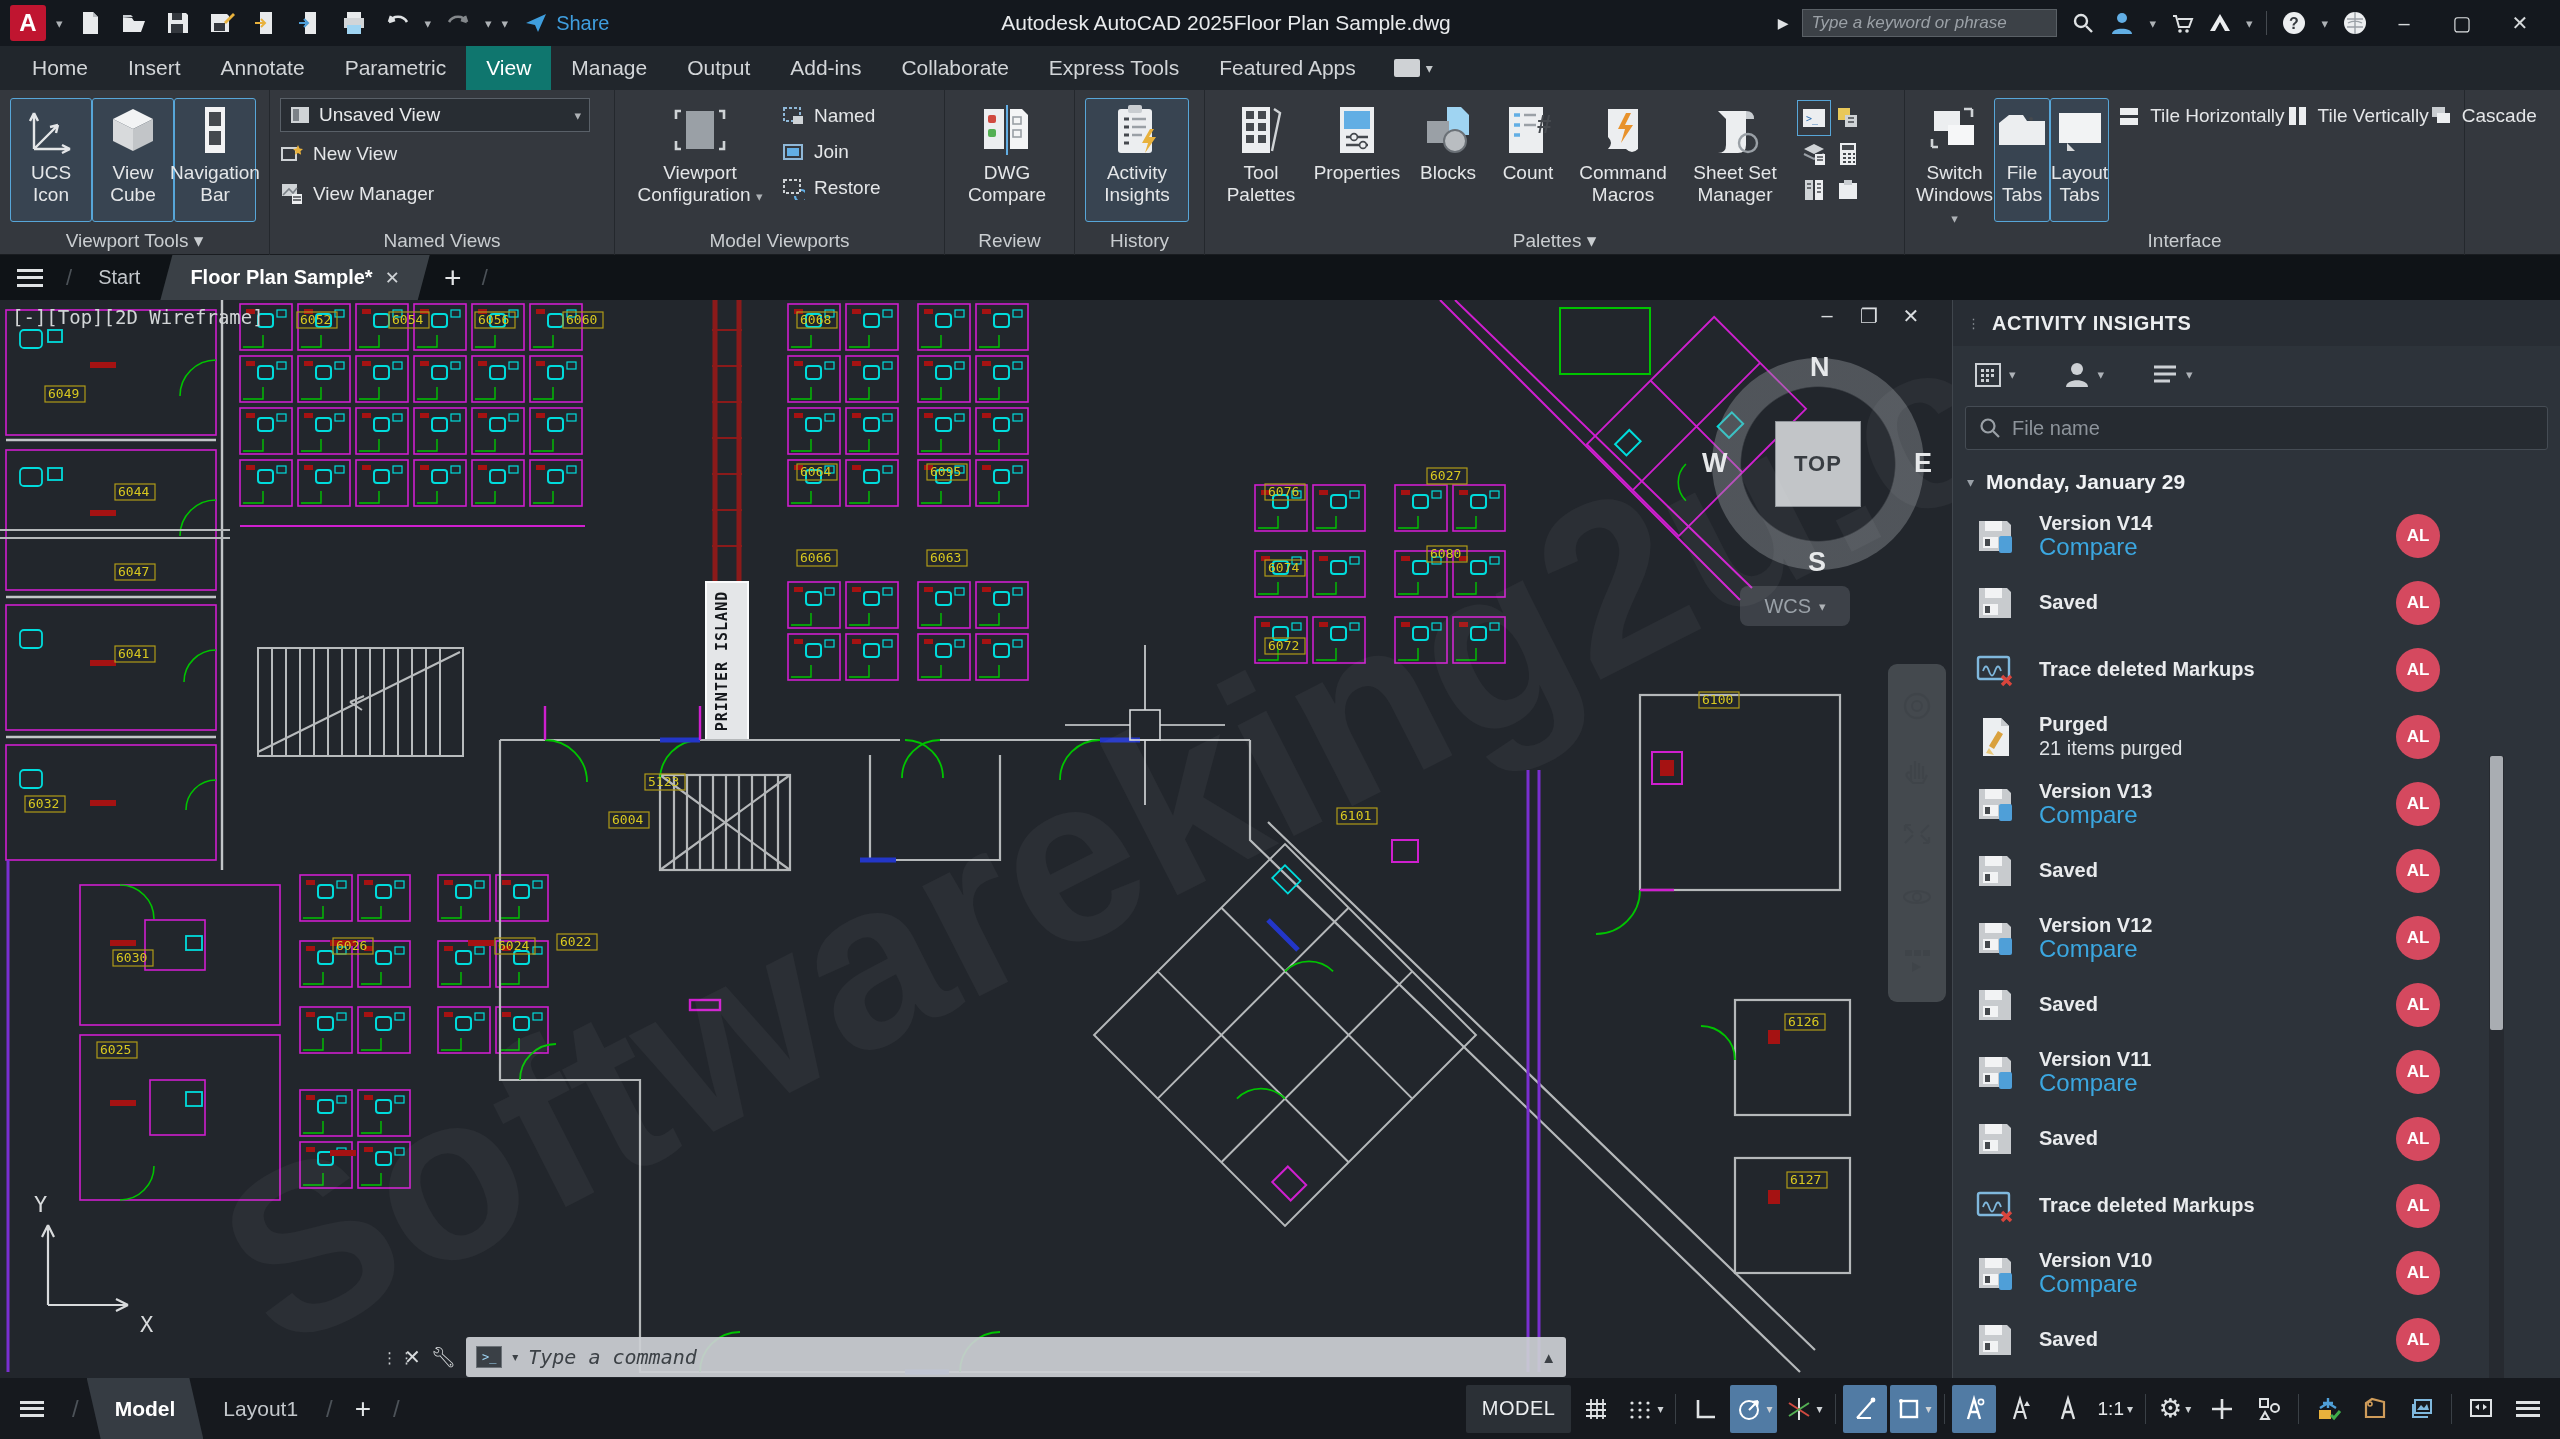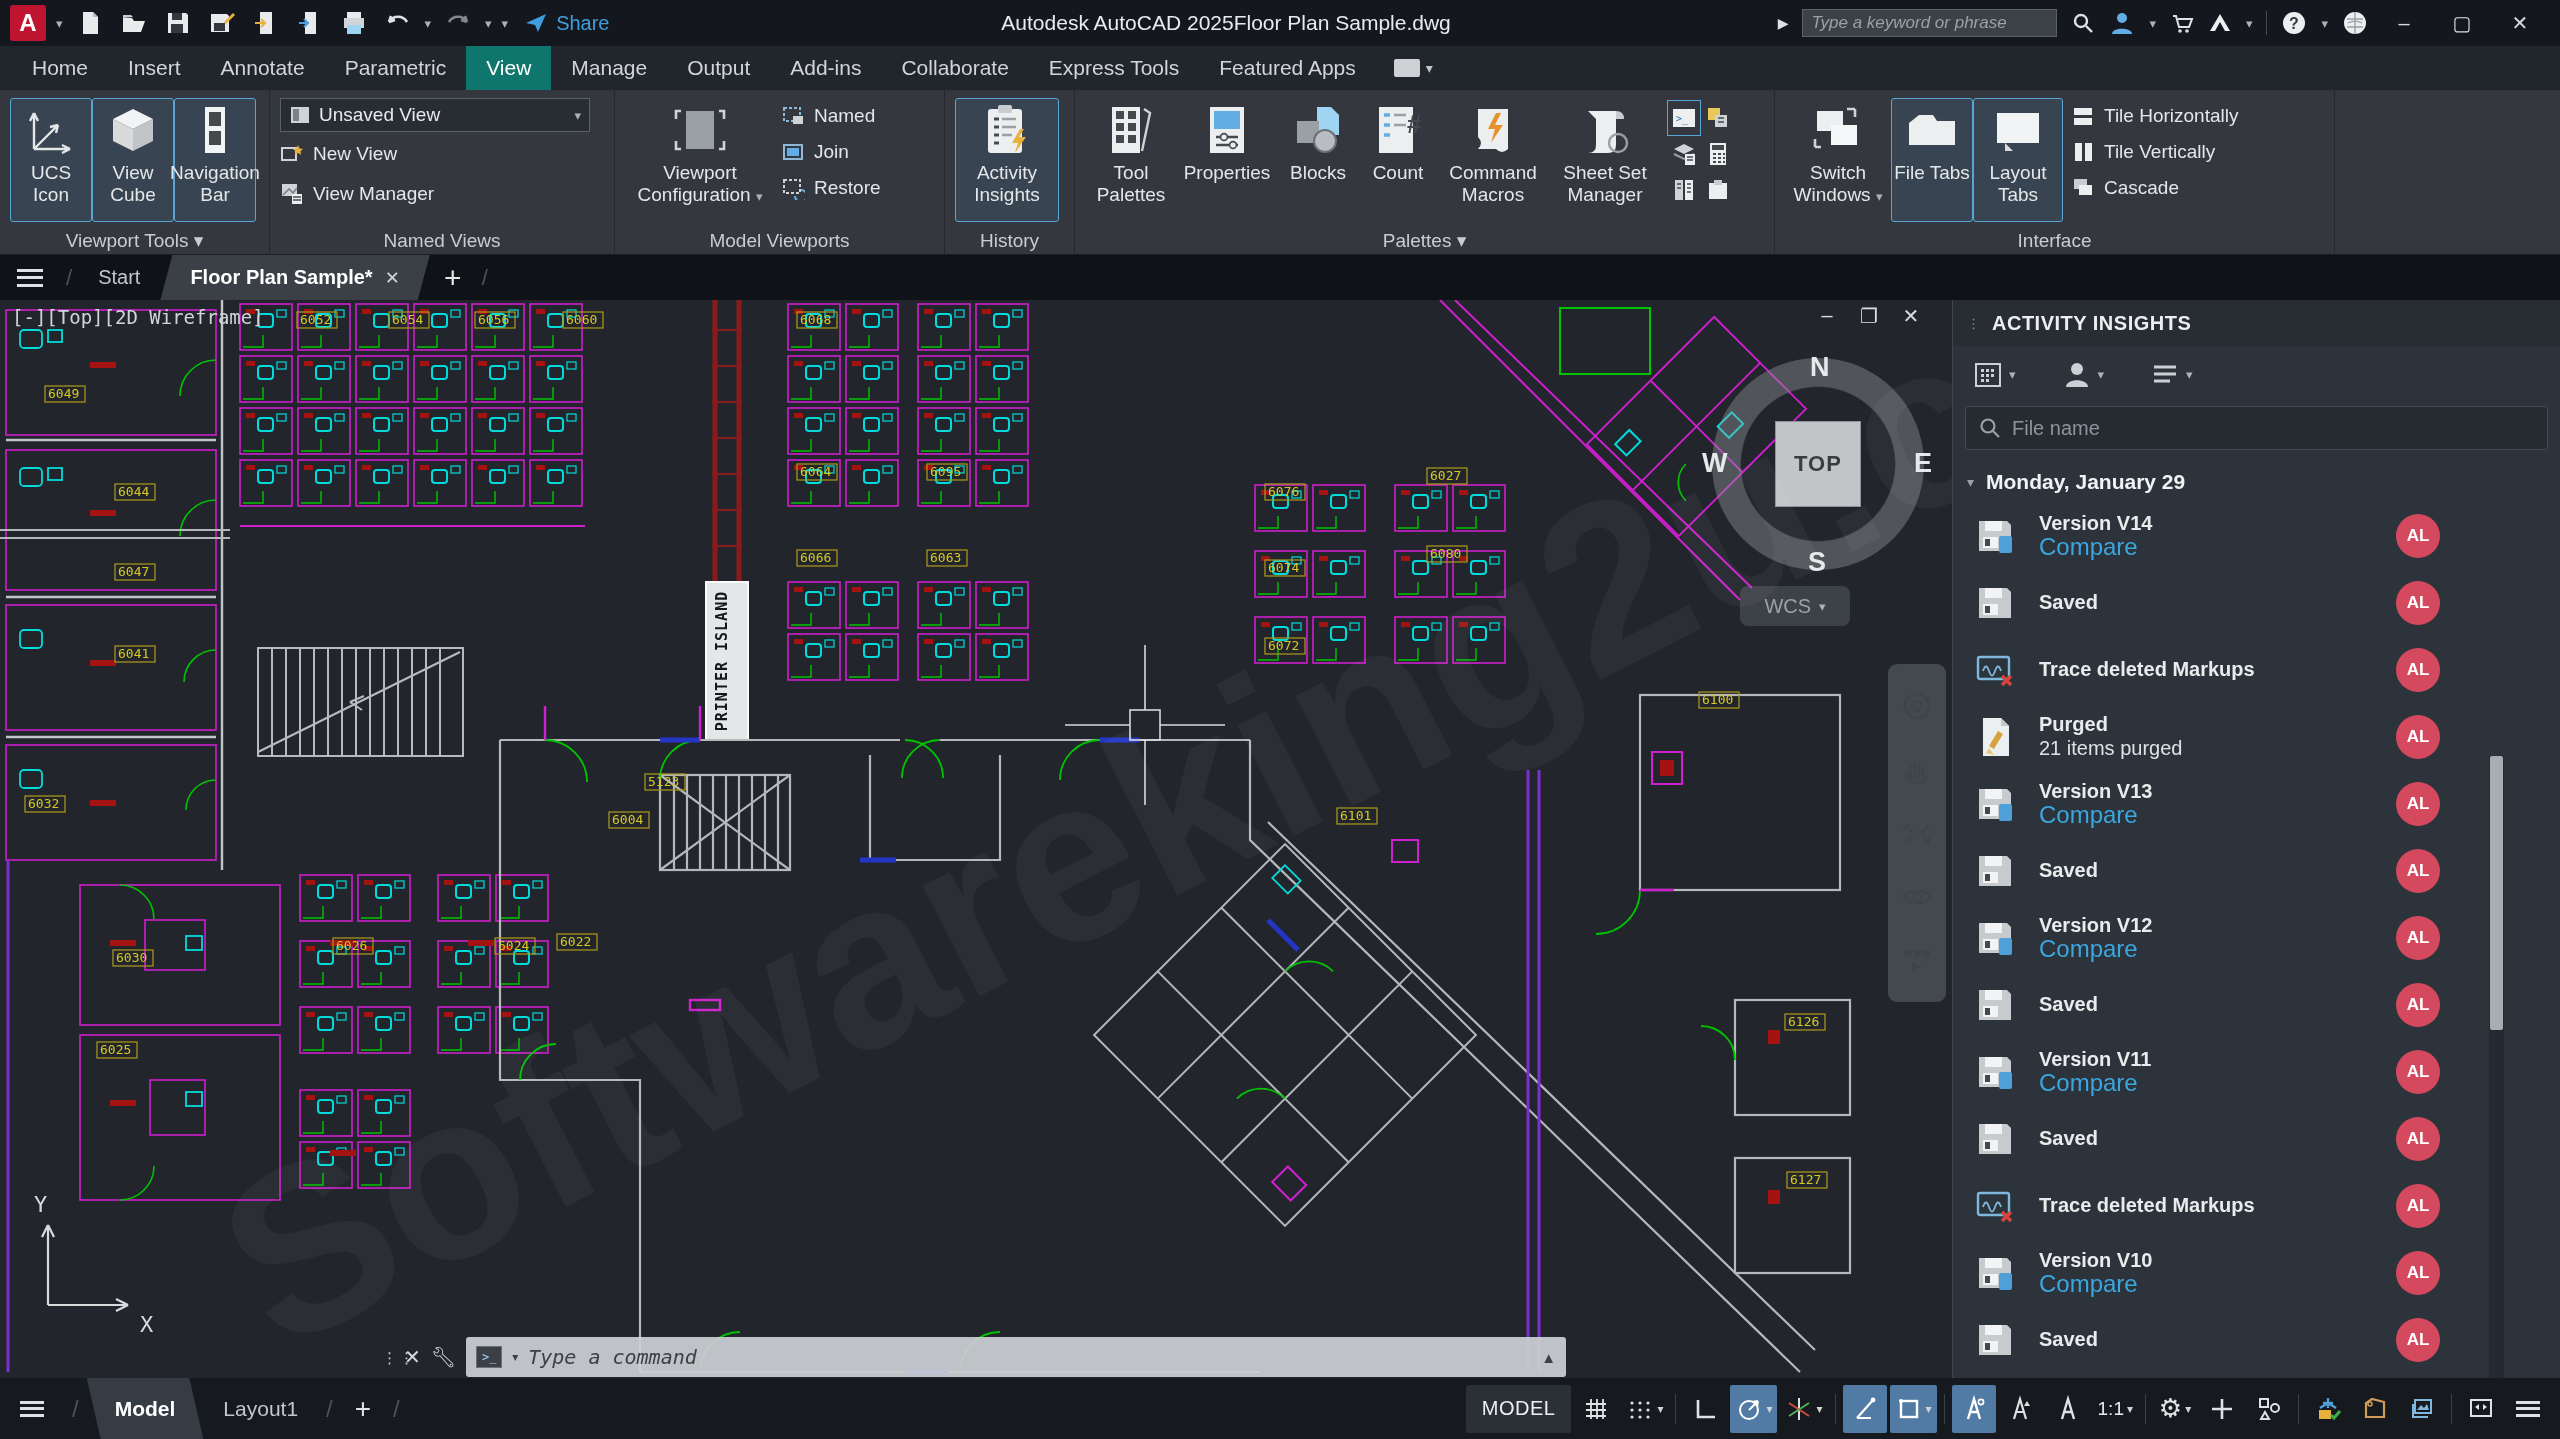--- a/index.html
+++ b/index.html
@@ -47,21 +47,21 @@
   .bigbtn.on { border-color:#57a6d8; background:rgba(84,156,210,.13); }
   .vpt { width:82px; }
   .srow { display:flex; align-items:center; gap:9px; height:36px; font-size:19px; color:#e4e6e8; white-space:nowrap; }
   .srow svg { width:24px; height:24px; }
   .combo { display:flex; align-items:center; gap:8px; width:310px; height:34px; background:#282d33;
     border:1px solid #596068; color:#e8eaec; font-size:19px; padding:0 8px; }
   .combo .cgrow { flex:1; }
   .palgrid { display:grid; grid-template-columns:34px 34px; grid-auto-rows:36px; margin-left:6px; margin-top:2px; }
   .palgrid .pcell { display:flex; align-items:center; justify-content:center; border:1px solid transparent; }
   .palgrid .pcell.on { border-color:#57a6d8; }
-  .ifc-list { display:flex; flex-direction:column; justify-content:flex-start; margin-left:8px; }
+  .ifc-list { display:flex; flex-direction:row; justify-content:flex-start; margin-left:8px; }
 
   
   #filetabs { position:absolute; left:0; top:255px; width:2560px; height:45px; background:#0f1317;
     display:flex; align-items:stretch; color:#c3c7cb; }
   .ft-burger { width:60px; display:flex; align-items:center; justify-content:center; }
   .burger { width:26px; height:18px; border-top:3px solid #dfe2e4; border-bottom:3px solid #dfe2e4; position:relative; }
   .burger:before { content:""; position:absolute; left:0; right:0; top:4.5px; height:3px; background:#dfe2e4; }
   .ft-slash { color:#4c5258; font-size:22px; display:flex; align-items:center; padding:0 6px; }
   .ftab { display:flex; align-items:center; padding:0 20px; font-size:20px; gap:12px; }
   .ftab.active { background:#3a4046; color:#fff; font-weight:bold;
@@ -381,20 +381,35 @@
         <svg viewBox="0 0 24 24">
             <rect x="3" y="4" width="16" height="13" fill="none" stroke="#cfd3d6" stroke-width="2" stroke-dasharray="3 2"></rect>
             <path d="M14 20 a6 6 0 1 0 6-6" stroke="#62aee4" stroke-width="2.2" fill="none"></path>
           </svg>
         <span>Restore</span>
       </div>
     </div>
     <div class="rb-footer">Model Viewports</div>
   </div>
 
+  <div class="rb-panel" style="width:130px">
+    <div class="bigbtn">
+      <div class="bic"><svg viewBox="0 0 54 54">
+            <rect x="4" y="6" width="20" height="40" fill="#eceef0"></rect>
+            <rect x="8" y="12" width="8" height="8" rx="2" fill="#d04a40"></rect>
+            <rect x="8" y="26" width="8" height="8" rx="2" fill="#54b054"></rect>
+            <path d="M30 6h12l6 6v34H30z" fill="#f4f5f6"></path>
+            <rect x="33" y="14" width="8" height="7" fill="none" stroke="#9aa0a6" stroke-width="1.6"></rect>
+            <rect x="33" y="27" width="8" height="7" fill="none" stroke="#9aa0a6" stroke-width="1.6"></rect>
+            <path d="M27 2 v50" stroke="#62aee4" stroke-width="2"></path>
+          </svg></div>
+      <span>DWG Compare</span>
+    </div>
+    <div class="rb-footer">Review</div>
+  </div>
 
   <div class="rb-panel" style="width:130px">
     <div class="bigbtn on">
       <div class="bic"><svg viewBox="0 0 54 54">
             <rect x="8" y="6" width="34" height="44" rx="3" fill="#eceef0"></rect>
             <rect x="18" y="2" width="14" height="8" rx="2" fill="#c9cdd1"></rect>
             <path d="M14 16h5M14 24h5M14 32h5M14 40h5" stroke="#45494e" stroke-width="3"></path>
             <path d="M22 16h14M22 24h14M22 32h10" stroke="#9aa0a6" stroke-width="2.4"></path>
             <path d="M40 26 32 40h6l-3 10 11-16h-7l5-8z" fill="#e8b13c"></path>
           </svg></div>

